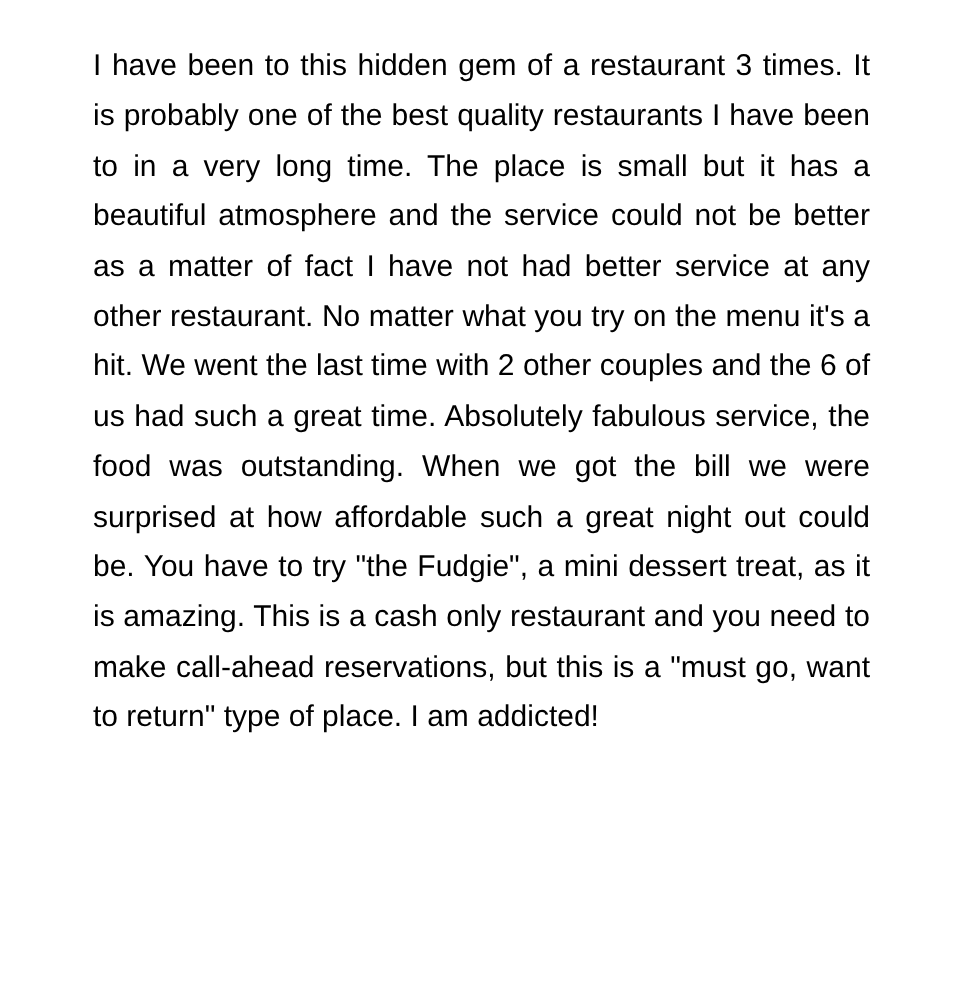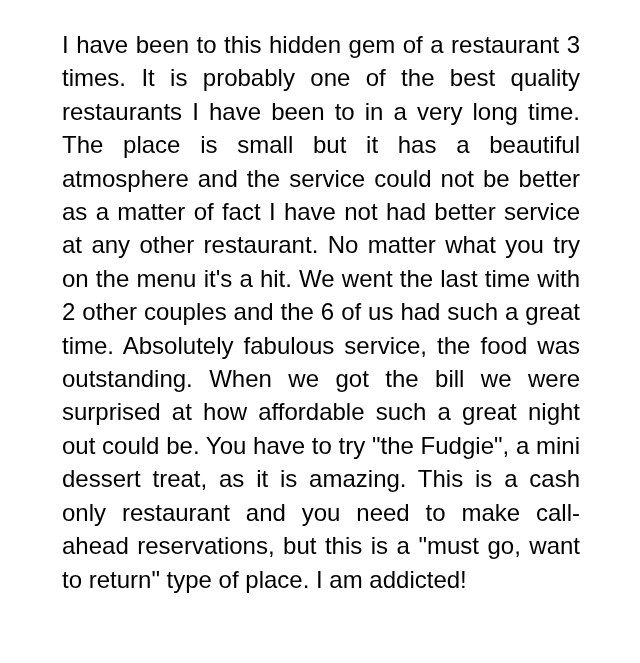--- a/index.html
+++ b/index.html
@@ -15,21 +15,21 @@
     overflow: hidden;
     box-sizing: border-box;
   }
   .review-text {
     position: absolute;
     top: 28px;
     left: 62px;
     width: 518px;
     margin: 0;
     font-family: "Liberation Sans", "DejaVu Sans", sans-serif;
-    font-size: 24px;
+    font-size: 20px;
     line-height: 33.4px;
     color: #000000;
     text-align: justify;
     text-justify: inter-word;
     -webkit-font-smoothing: antialiased;
   }
 </style>
 </head>
 <body>
 

